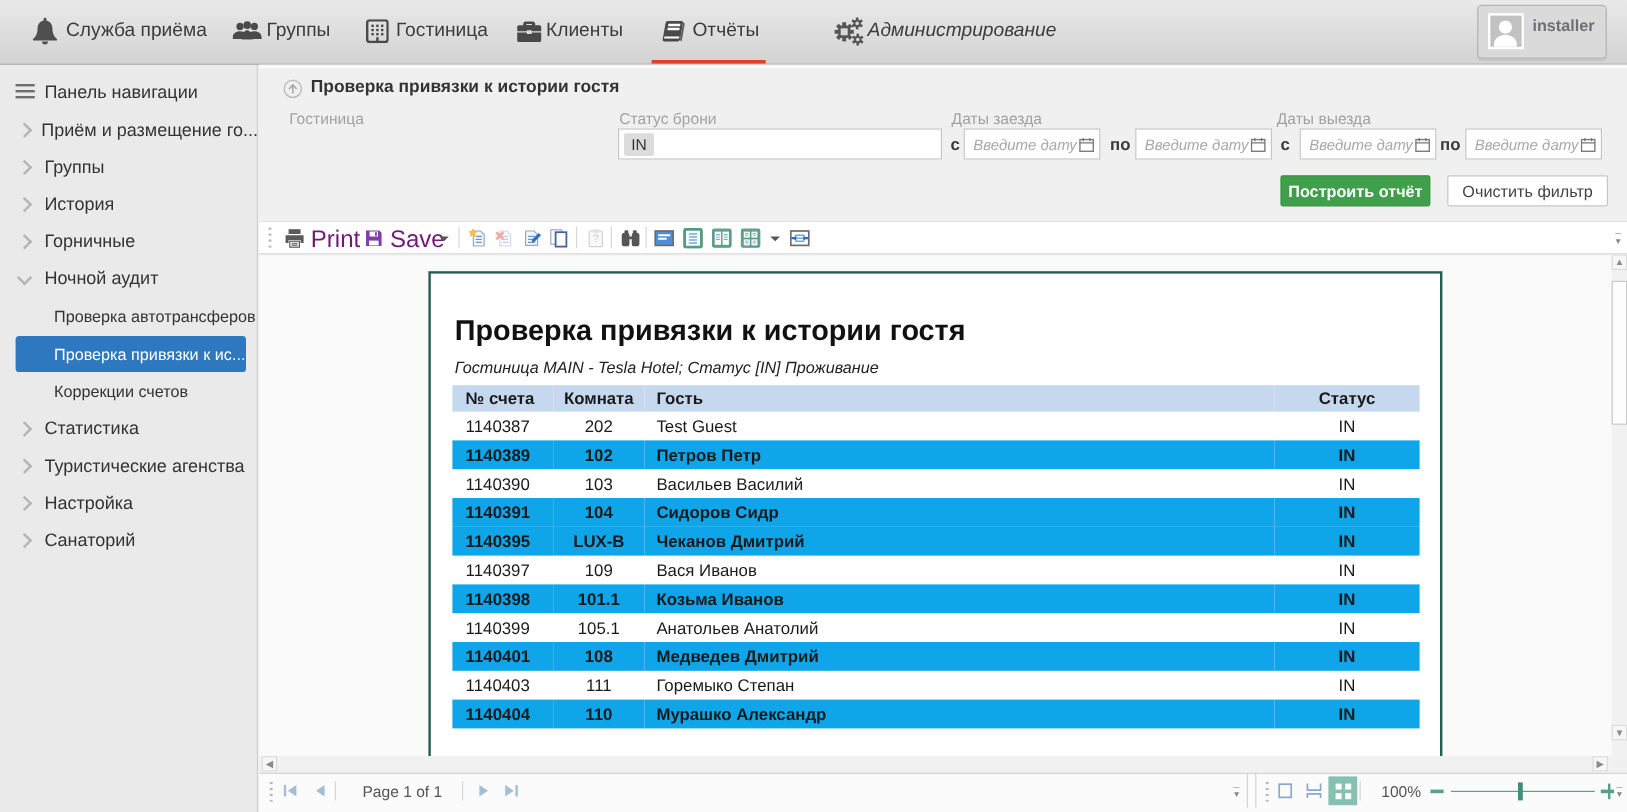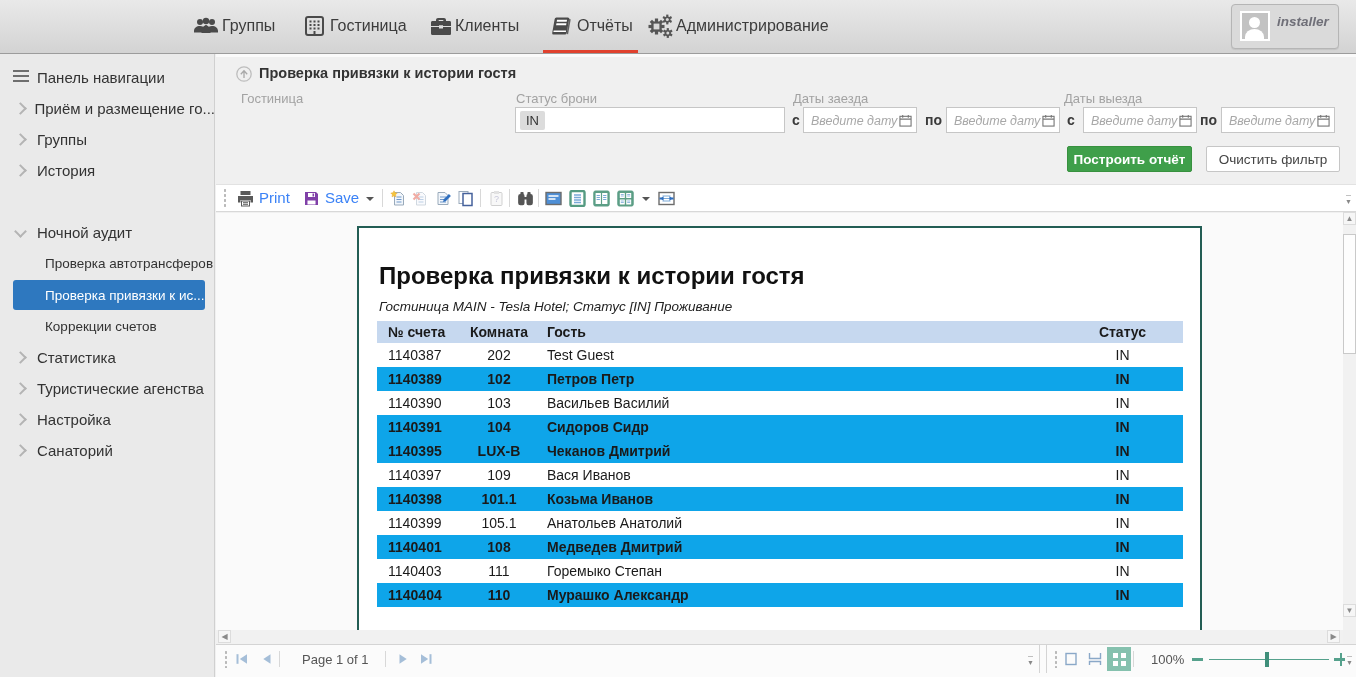--- a/index.html
+++ b/index.html
@@ -11,21 +11,21 @@
 .navitem { position:absolute; top:0; height:52px; display:flex; align-items:center; color:#3c3c3c; font-size:16px; }
 .navitem svg { margin-right:6px; }
 #nav-active-underline { position:absolute; left:543px; top:50px; width:95px; height:3px; background:#e0412e; }
 
 #userbox { position:absolute; left:1231px; top:4px; width:108px; height:45px; background:#dadada;
   border:1px solid #b5b5b5; border-radius:4px; box-shadow:0 1px 1px rgba(0,0,0,0.08); }
 #avatar { position:absolute; left:8px; top:6px; width:30px; height:30px; background:#fff; }
 #avatar .inner { position:absolute; left:2px; top:2px; right:2px; bottom:2px; background:#c2c2c2; overflow:hidden; }
 #avatar .head { position:absolute; left:7px; top:4px; width:11px; height:11px; border-radius:50%; background:#fff; }
 #avatar .bodyp { position:absolute; left:3px; top:16px; width:19px; height:16px; border-radius:50% 50% 0 0; background:#fff; }
-#username { position:absolute; left:45px; top:9px; font-size:13.5px; font-weight:bold; color:#6f6f78;font-style:italic; }
+#username { position:absolute; left:45px; top:9px; font-size:13.5px; font-weight:bold; color:#6f6f78; }
 
 
 #sidebar { position:absolute; left:0; top:54px; width:215px; height:623px; background:#eaeaea; border-right:1px solid #d0d0d0; }
 .sideitem { position:absolute; left:0; width:215px; height:31px; display:flex; align-items:center; font-size:15px; color:#333; white-space:nowrap; overflow:hidden; }
 .chev { display:inline-block; width:10px; height:10px; margin-left:15px; margin-right:12px; position:relative; }
 .chev:after { content:""; position:absolute; left:1px; top:0px; width:7px; height:7px; border:solid #b4b4b4; border-width:2px 2px 0 0; transform:rotate(45deg); }
 .chev.open:after { transform:rotate(135deg); left:1px; top:-1px; }
 .subitem { padding-left:45px; font-size:13.5px; }
 #selitem { position:absolute; left:13px; top:226px; white-space:nowrap; overflow:hidden; width:192px; height:30px; background:#2e78bf; border-radius:3px;
   color:#fff; font-size:13.5px; display:flex; align-items:center; padding-left:32px; }
@@ -49,21 +49,21 @@
 #btn-build { position:absolute; left:851px; top:92px; width:125px; height:26px; background:#3f9f4a; border:1px solid #38913f;
   border-radius:2px; color:#fff; font-size:13.5px; font-weight:bold; text-align:center; line-height:25px; }
 #btn-clear { position:absolute; left:990px; top:92px; width:134px; height:26px; background:#fff; border:1px solid #c6c6c6;
   border-radius:2px; color:#444; font-size:13.5px; text-align:center; line-height:25px; }
 
 
 #toolbar { position:absolute; left:0; top:130px; width:1140px; height:28px; background:#fff; border-top:1px solid #e2e2e2; border-bottom:1px solid #d8d8d8; }
 #toolbar > * { position:absolute; }
 .tsep { width:1px; height:18px; background:#d8d8d8; top:4px; }
 .ticon { width:17px; height:17px; top:5px; }
-#toolbar .lbl { font-size:15px; color:#3b82f6; top:4px; }
+#toolbar .lbl { font-size:20px; color:#701a75; top:4px; }
 .grip { width:4px; height:20px; top:3px;
   background-image:radial-gradient(circle, #b9b9b9 1.1px, transparent 1.3px); background-size:4px 5px; }
 .caret { width:0; height:0; border-left:4px solid transparent; border-right:4px solid transparent; border-top:4px solid #555; top:12px; }
 
 
 #viewer { position:absolute; left:0; top:159px; width:1128px; height:417px; background:#fafafa; overflow:hidden; }
 #page { position:absolute; left:141px; top:13px; width:845px; height:460px; background:#fff; border:2px solid #235d54; }
 #rtitle { position:absolute; left:20px; top:34px; font-size:24px; font-weight:bold; color:#111; }
 #rsub { position:absolute; left:20px; top:71px; font-size:13.5px; font-style:italic; color:#222; }
 #rtable { position:absolute; left:18px; top:93px; width:806px; border-collapse:collapse; font-size:14px; color:#1a1a1a; }
@@ -91,20 +91,26 @@
 #pagetxt { font-size:13px; color:#555; top:7px; }
 .sgrip { width:4px; height:18px; top:5px;
   background-image:radial-gradient(circle, #b9b9b9 1.1px, transparent 1.3px); background-size:4px 5px; }
 .ssep { width:1px; height:16px; background:#d8d8d8; top:6px; }
 .ovf { font-size:7px; color:#888; line-height:6px; width:9px; text-align:center; top:9px; }
 </style>
 </head>
 <body>
 
 <div id="topbar">
+  <div class="navitem" style="left:26px;">
+    <svg width="23" height="24" viewBox="0 0 23 24">
+        <path fill="#4f4f4f" d="M11.5 0.8c.7 0 1.2.5 1.2 1.2v1c3 .7 5 3.2 5 6.6 0 4.7 1.7 7.3 3.5 8.6.8.6.5 1.6-.6 1.6H2.4c-1.1 0-1.4-1-.6-1.6 1.8-1.3 3.5-3.9 3.5-8.6 0-3.4 2-5.9 5-6.6v-1c0-.7.5-1.2 1.2-1.2zM9 20.5h5a2.5 2.5 0 0 1-5 0z"></path>
+      </svg>
+    Служба приёма
+  </div>
   <div class="navitem" style="left:193px;">
     <svg width="26" height="18" viewBox="0 0 26 18" style="margin-right:3px;">
         <g fill="#4a4a4a">
           <circle cx="7" cy="5" r="3"></circle>
           <circle cx="13" cy="4" r="3.2"></circle>
           <circle cx="19" cy="5" r="3"></circle>
           <path d="M1 14c0-3 2.5-5 6-5 1.2 0 2.3.3 3.2.7C11.4 8.6 12.7 8 13 8c.3 0 1.6.6 2.8 1.7.9-.4 2-.7 3.2-.7 3.5 0 6 2 6 5v1.5H1z"></path>
           <path d="M8.5 15c0-3.2 2-5.5 4.5-5.5s4.5 2.3 4.5 5.5v1H8.5z"></path>
         </g>
       </svg>
@@ -139,21 +145,21 @@
         <g transform="skewX(-10) translate(3.2,0)">
           <rect x="1" y="1.5" width="14.5" height="17" rx="1.5" fill="#4a4a4a"></rect>
           <rect x="3.5" y="3.8" width="10" height="2" fill="#fff"></rect>
           <rect x="3.5" y="7.2" width="10" height="2" fill="#fff"></rect>
           <rect x="2" y="14.5" width="12.5" height="1.6" fill="#fff"></rect>
           <path d="M15.5 2.5l1.6 1v15l-1.6-1z" fill="#4a4a4a" opacity="0.85"></path>
         </g>
       </svg>
     Отчёты
   </div>
-  <div class="navitem" style="left:647px;">
+  <div class="navitem" style="left:694px;font-style:italic;">
     <svg width="26" height="26" viewBox="0 0 26 26" style="margin-right:3px;">
         <circle cx="9.5" cy="13.5" r="5.6" fill="#555"></circle>
         <rect x="7.9" y="5.5" width="3.2" height="3.4" fill="#555" transform="rotate(0.0 9.5 13.5)"></rect>
         <rect x="7.9" y="5.5" width="3.2" height="3.4" fill="#555" transform="rotate(45.0 9.5 13.5)"></rect>
         <rect x="7.9" y="5.5" width="3.2" height="3.4" fill="#555" transform="rotate(90.0 9.5 13.5)"></rect>
         <rect x="7.9" y="5.5" width="3.2" height="3.4" fill="#555" transform="rotate(135.0 9.5 13.5)"></rect>
         <rect x="7.9" y="5.5" width="3.2" height="3.4" fill="#555" transform="rotate(180.0 9.5 13.5)"></rect>
         <rect x="7.9" y="5.5" width="3.2" height="3.4" fill="#555" transform="rotate(225.0 9.5 13.5)"></rect>
         <rect x="7.9" y="5.5" width="3.2" height="3.4" fill="#555" transform="rotate(270.0 9.5 13.5)"></rect>
         <rect x="7.9" y="5.5" width="3.2" height="3.4" fill="#555" transform="rotate(315.0 9.5 13.5)"></rect>
@@ -192,20 +198,21 @@
 <div id="sidebar">
   <div id="burger">
       <div></div>
       <div></div>
       <div></div>
     </div>
   <div class="sideitem" style="top:8px; padding-left:37px;">Панель навигации</div>
   <div class="sideitem" style="top:39px;"><span class="chev"></span>Приём и размещение го...</div>
   <div class="sideitem" style="top:70px;"><span class="chev"></span>Группы</div>
   <div class="sideitem" style="top:101px;"><span class="chev"></span>История</div>
+  <div class="sideitem" style="top:132px;"><span class="chev"></span>Горничные</div>
   <div class="sideitem" style="top:163px;"><span class="chev open"></span>Ночной аудит</div>
   <div class="sideitem subitem" style="top:194px;">Проверка автотрансферов</div>
   <div id="selitem">Проверка привязки к ис...</div>
   <div class="sideitem subitem" style="top:257px;">Коррекции счетов</div>
   <div class="sideitem" style="top:288px;"><span class="chev"></span>Статистика</div>
   <div class="sideitem" style="top:319px;"><span class="chev"></span>Туристические агенства</div>
   <div class="sideitem" style="top:350px;"><span class="chev"></span>Настройка</div>
   <div class="sideitem" style="top:381px;"><span class="chev"></span>Санаторий</div>
 </div>
 

